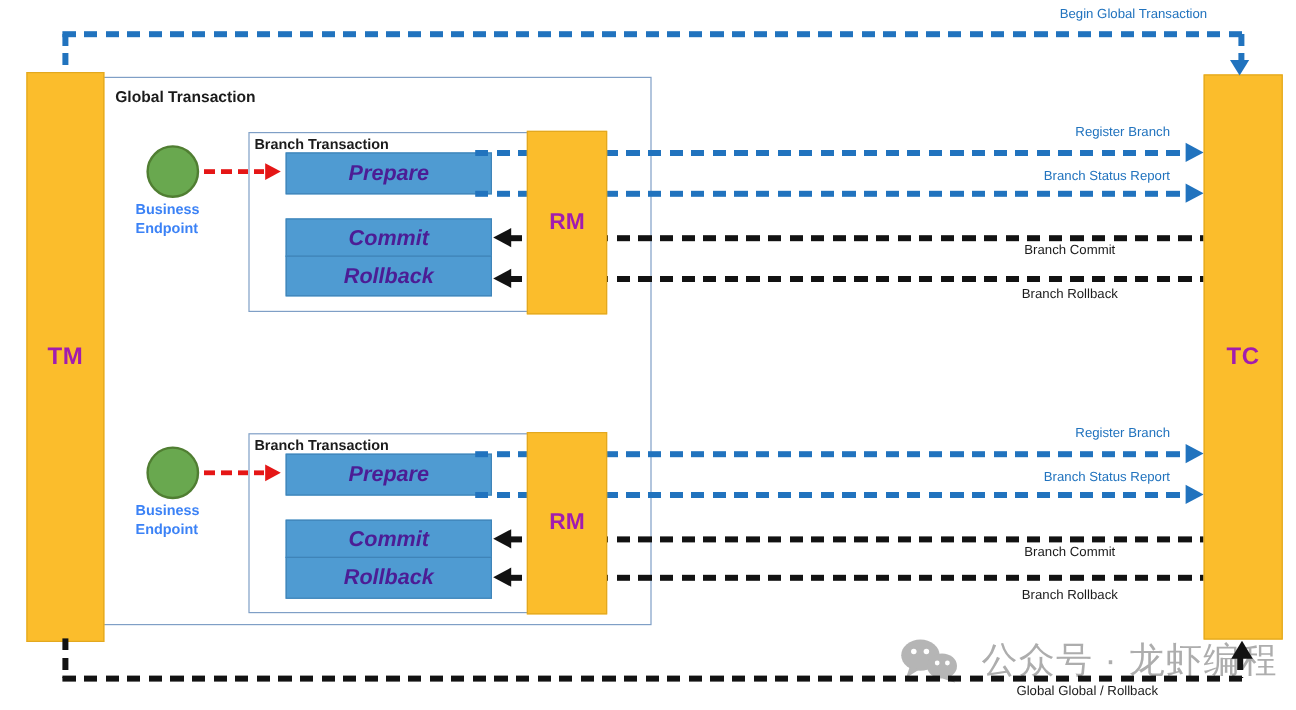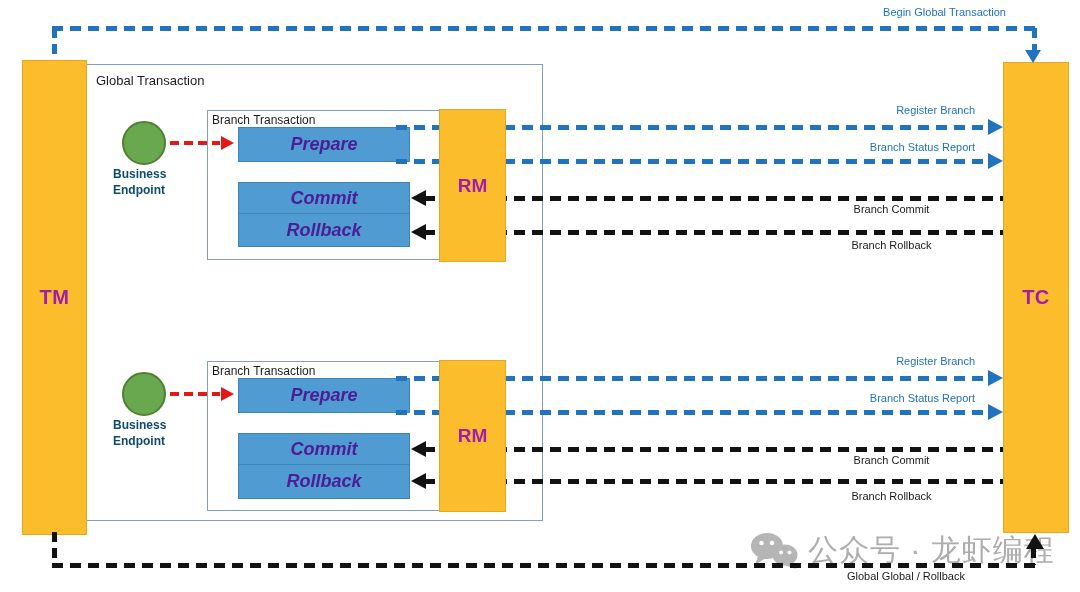--- a/index.html
+++ b/index.html
@@ -32,31 +32,31 @@
   .arr.l-black{border-width:8px 15px 8px 0;border-color:transparent var(--ink) transparent transparent;}
   .arr.d-blue{border-width:13px 8px 0 8px;border-color:var(--blue) transparent transparent transparent;}
   .arr.u-black{border-width:0 9px 15px 9px;border-color:transparent transparent var(--ink) transparent;}
   .arr.r-red{border-width:7px 0 7px 13px;border-color:transparent transparent transparent var(--red);}
   
   .node{position:absolute;background:var(--yellow);border:1px solid var(--yellow-border);
         display:flex;align-items:center;justify-content:center;color:#a21caf;font-weight:bold;}
   .node.big{font-size:20px;letter-spacing:0.5px;}
   .node.rm{font-size:19px;}
   .frame-box{position:absolute;background:#fff;border:1px solid var(--frame);box-sizing:border-box;}
-  .frame-label{font-weight:normal;color:#1c1c1c;}
+  .frame-label{font-weight:bold;color:#1c1c1c;}
   .op-box{position:absolute;background:var(--boxblue);border:1px solid var(--boxblue-border);
           box-sizing:border-box;display:flex;align-items:center;justify-content:center;
           color:#4c1d95;font-weight:bold;font-style:italic;font-size:18px;}
   .circle{position:absolute;width:44px;height:44px;border-radius:50%;
           background:var(--green);border:2px solid var(--green-border);box-sizing:border-box;}
   .msg{position:absolute;font-size:11px;font-weight:normal;}
   .msg.blue{color:var(--blue);text-align:right;}
   .msg.black{color:#1a1a1a;text-align:center;}
-  .ep-label{position:absolute;font-size:12px;font-weight:bold;color:#0c4a6e;line-height:1.3;}
-  .watermark{position:absolute;display:flex;align-items:center;gap:8px;
+  .ep-label{position:absolute;font-size:12px;font-weight:bold;color:#3b82f6;line-height:1.3;}
+  .watermark{position:absolute;display:flex;align-items:center;gap:18px;
              color:#ADADAD;font-size:30px;letter-spacing:1px;white-space:nowrap;}
 </style>
 </head>
 <body>
 
 <div class="stage">
 
   <div class="watermark abs" style="left:748px;top:530px;height:40px;">
     <span style="display:inline-flex;">
       <svg width="52" height="38" viewBox="0 0 52 38">

